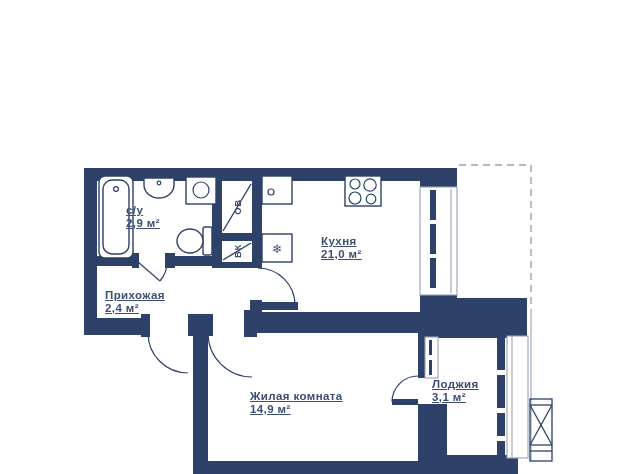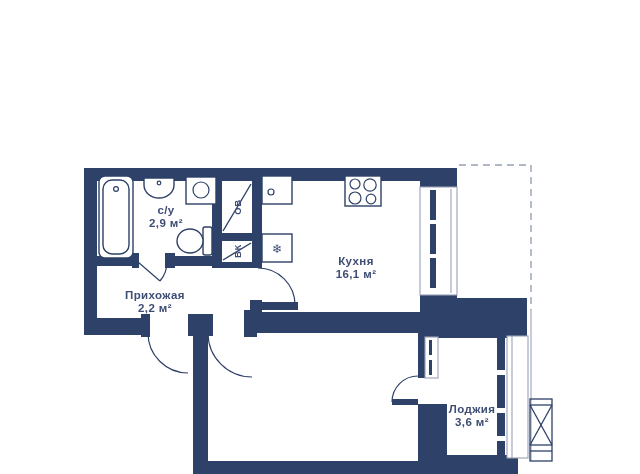--- a/index.html
+++ b/index.html
@@ -19,22 +19,22 @@
   .fixture{fill:#ffffff;stroke:var(--wall);stroke-width:1.4;}
   .fixline{fill:none;stroke:var(--wall);stroke-width:1.4;}
   .fixdot{fill:#ffffff;stroke:var(--wall);stroke-width:1.2;}
   .door{fill:none;stroke:var(--wall);stroke-width:1.2;}
   .leaf{fill:var(--wall);stroke:none;}
   .thin{fill:none;stroke:var(--thin);stroke-width:1.1;}
   .thinbox{fill:#ffffff;stroke:var(--thin);stroke-width:1.1;}
   .dash{fill:none;stroke:var(--thin);stroke-width:1.4;stroke-dasharray:7 5;}
   .ladder{fill:none;stroke:var(--wall);stroke-width:1.3;}
   .room-label{
-    position:absolute;text-align:center;color:var(--text);
-    font-size:11.5px;line-height:13px;font-weight:600;letter-spacing:.4px;
+    position:absolute;color:var(--text);
+    font-size:11.5px;line-height:13px;font-weight:600;letter-spacing:.4px;text-decoration:underline;
   }
   .room-area{font-weight:600;}
   .shaft-label{
     position:absolute;display:flex;align-items:center;justify-content:center;
     color:var(--text);font-size:9.5px;font-weight:700;letter-spacing:.6px;
     transform:rotate(-90deg);
   }
 </style>
 </head>
 <body>
@@ -155,30 +155,34 @@
     </g>
   </svg>
 
   <div class="room-label" style="left:126px;top:204px;width:80px;">
     <div class="room-name">с/у</div>
     <div class="room-area">2,9 м²</div>
   </div>
 
   <div class="room-label" style="left:105px;top:289px;width:100px;">
     <div class="room-name">Прихожая</div>
-    <div class="room-area">2,2 м²</div>
+    <div class="room-area">2,4 м²</div>
   </div>
 
-  <div class="room-label" style="left:306px;top:235px;width:100px;margin-top:20px;">
+  <div class="room-label" style="left:321px;top:235px;width:100px;">
     <div class="room-name">Кухня</div>
-    <div class="room-area">16,1 м²</div>
+    <div class="room-area">21,0 м²</div>
   </div>
 
+  <div class="room-label" style="left:250px;top:390px;width:140px;">
+    <div class="room-name">Жилая комната</div>
+    <div class="room-area">14,9 м²</div>
+  </div>
 
-  <div class="room-label" style="left:432px;top:403px;width:80px;">
+  <div class="room-label" style="left:432px;top:378px;width:80px;">
     <div class="room-name">Лоджия</div>
-    <div class="room-area">3,6 м²</div>
+    <div class="room-area">3,1 м²</div>
   </div>
 
   <div class="shaft-label" style="left:222px;top:197px;width:30px;height:20px;">ОВ</div>
   <div class="shaft-label" style="left:222px;top:241px;width:30px;height:20px;">ВК</div>
 
 </div>
 
 </body></html>

